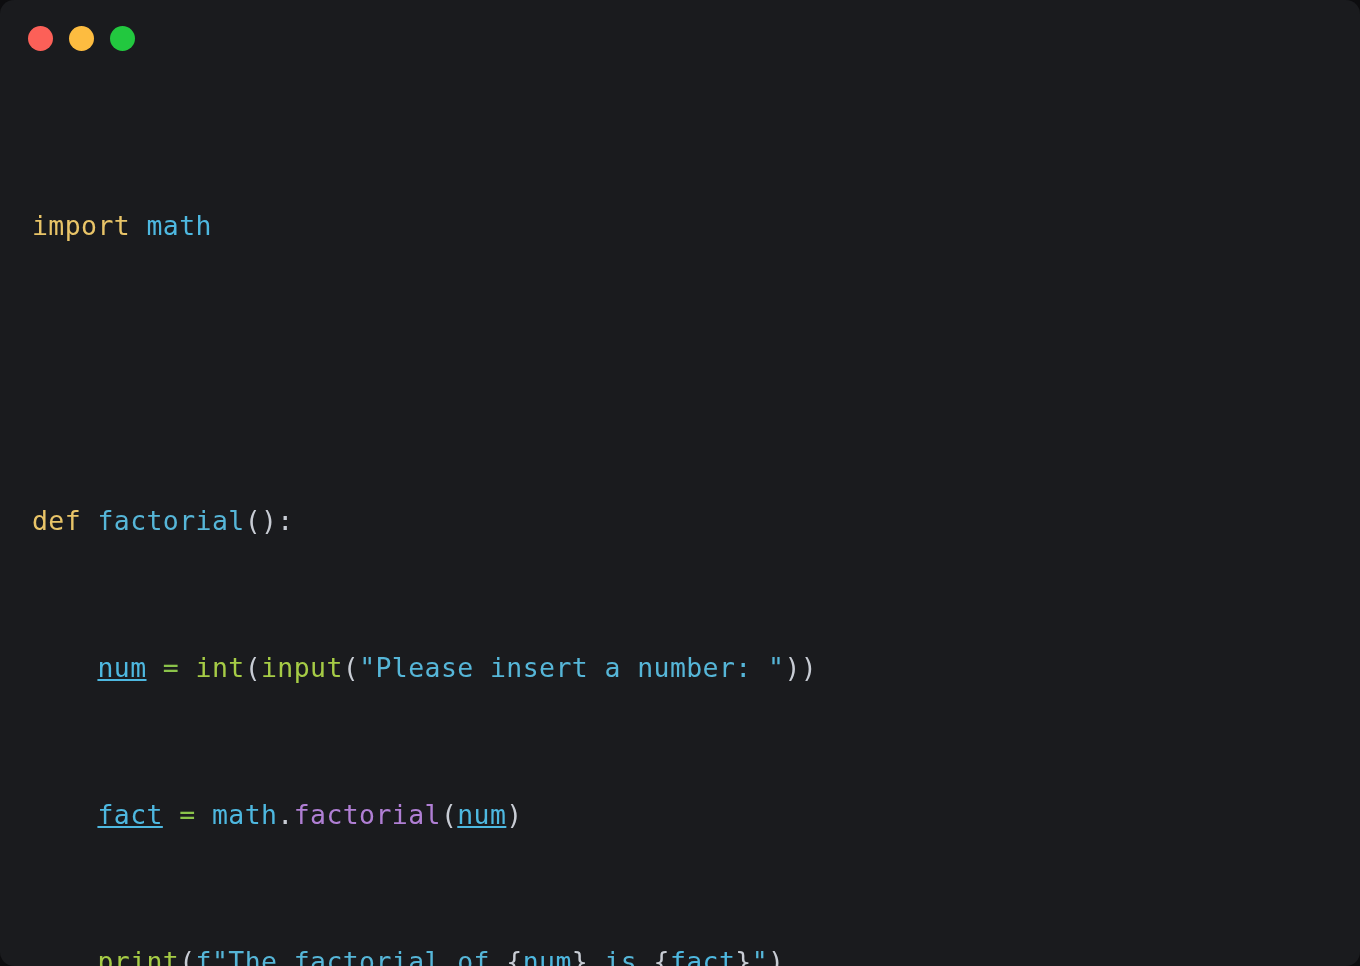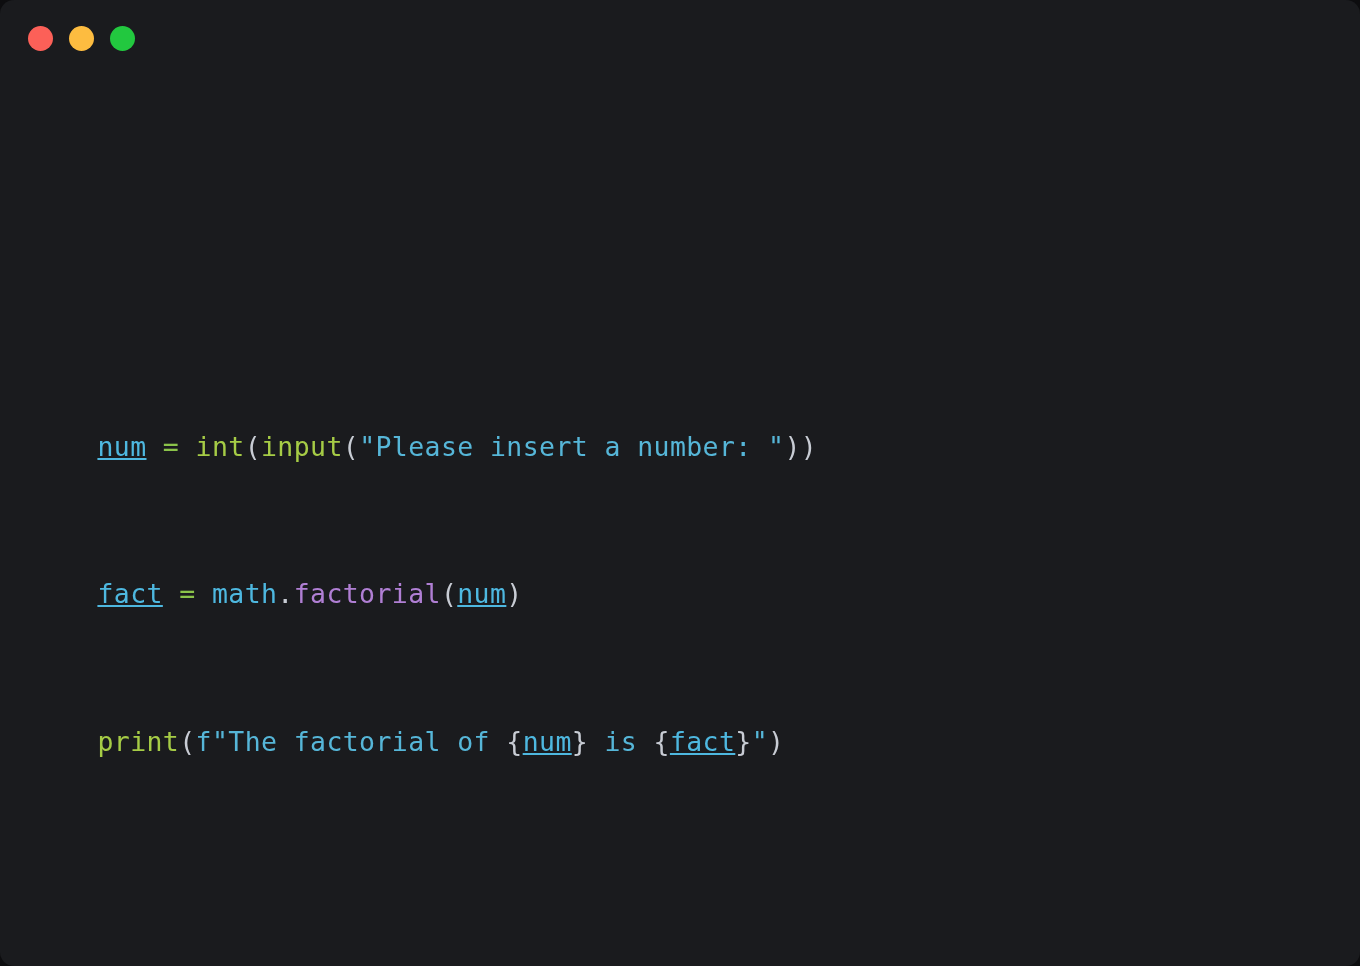--- a/index.html
+++ b/index.html
@@ -83,23 +83,25 @@
 <div id="window" style="background: rgb(26, 27, 30);">
 
   <div id="titlebar">
     <span class="dot" id="dot-close" style="background: rgb(252, 96, 88);"></span>
     <span class="dot" id="dot-min" style="background: rgb(253, 188, 64);"></span>
     <span class="dot" id="dot-max" style="background: rgb(34, 200, 63);"></span>
   </div>
 
   <div id="code" style="color: rgb(216, 222, 233);">
 
+    <div class="line"><span class="kw" style="color: rgb(232, 196, 104);">import</span> <span class="mod" style="color: rgb(78, 184, 224);">math</span></div>
 
     <div class="line"> </div>
 
+    <div class="line"><span class="kw" style="color: rgb(232, 196, 104);">def</span> <span class="fn" style="color: rgb(86, 182, 216);">factorial</span><span class="pn" style="color: rgb(200, 204, 212);">():</span></div>
 
     <div class="line"><span>    </span><span class="var" style="color: rgb(78, 184, 224);">num</span> <span class="op" style="color: rgb(139, 195, 74);">=</span> <span class="bi" style="color: rgb(166, 204, 70);">int</span><span class="pn" style="color: rgb(200, 204, 212);">(</span><span class="bi" style="color: rgb(166, 204, 70);">input</span><span class="pn" style="color: rgb(200, 204, 212);">(</span><span class="str" style="color: rgb(86, 182, 216);">"Please insert a number: "</span><span class="pn" style="color: rgb(200, 204, 212);">))</span></div>
 
     <div class="line"><span>    </span><span class="var" style="color: rgb(78, 184, 224);">fact</span> <span class="op" style="color: rgb(139, 195, 74);">=</span> <span class="mod" style="color: rgb(78, 184, 224);">math</span><span class="pn" style="color: rgb(200, 204, 212);">.</span><span class="meth" style="color: rgb(176, 127, 212);">factorial</span><span class="pn" style="color: rgb(200, 204, 212);">(</span><span class="var" style="color: rgb(78, 184, 224);">num</span><span class="pn" style="color: rgb(200, 204, 212);">)</span></div>
 
     <div class="line"><span>    </span><span class="bi" style="color: rgb(166, 204, 70);">print</span><span class="pn" style="color: rgb(200, 204, 212);">(</span><span class="str" style="color: rgb(86, 182, 216);">f"</span><span class="str" style="color: rgb(86, 182, 216);">The factorial of </span><span class="pn" style="color: rgb(200, 204, 212);">{</span><span class="var" style="color: rgb(78, 184, 224);">num</span><span class="pn" style="color: rgb(200, 204, 212);">}</span><span class="str" style="color: rgb(86, 182, 216);"> is </span><span class="pn" style="color: rgb(200, 204, 212);">{</span><span class="var" style="color: rgb(78, 184, 224);">fact</span><span class="pn" style="color: rgb(200, 204, 212);">}</span><span class="str" style="color: rgb(86, 182, 216);">"</span><span class="pn" style="color: rgb(200, 204, 212);">)</span></div>
 
     
     
     

